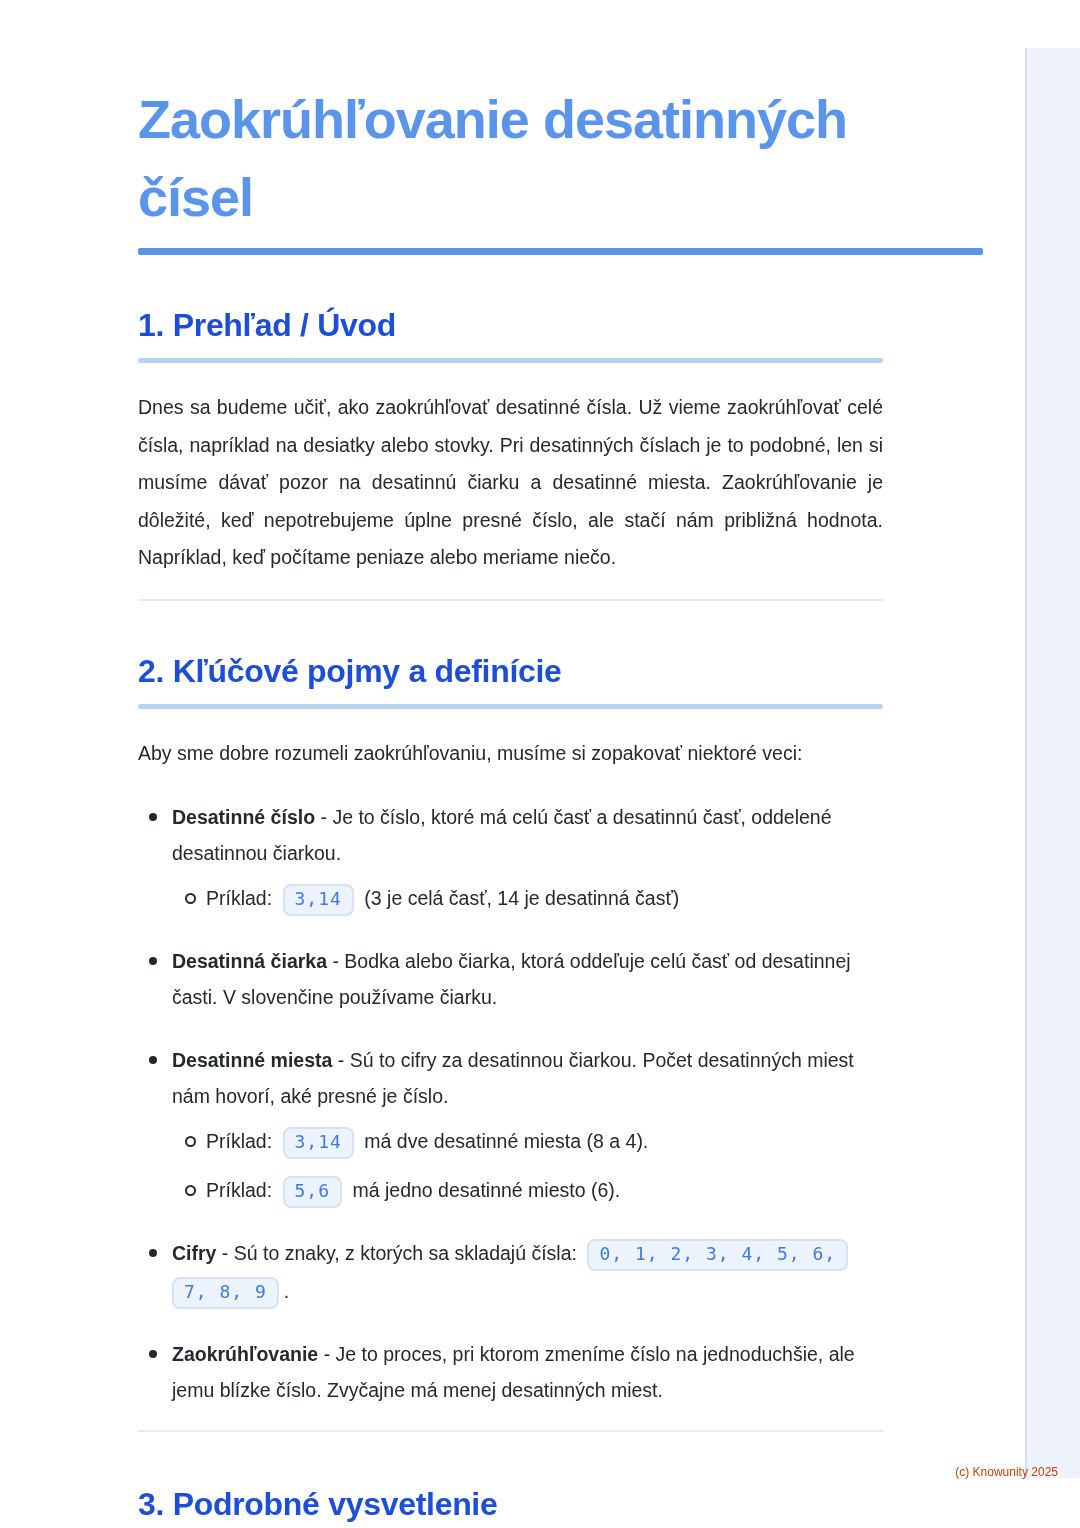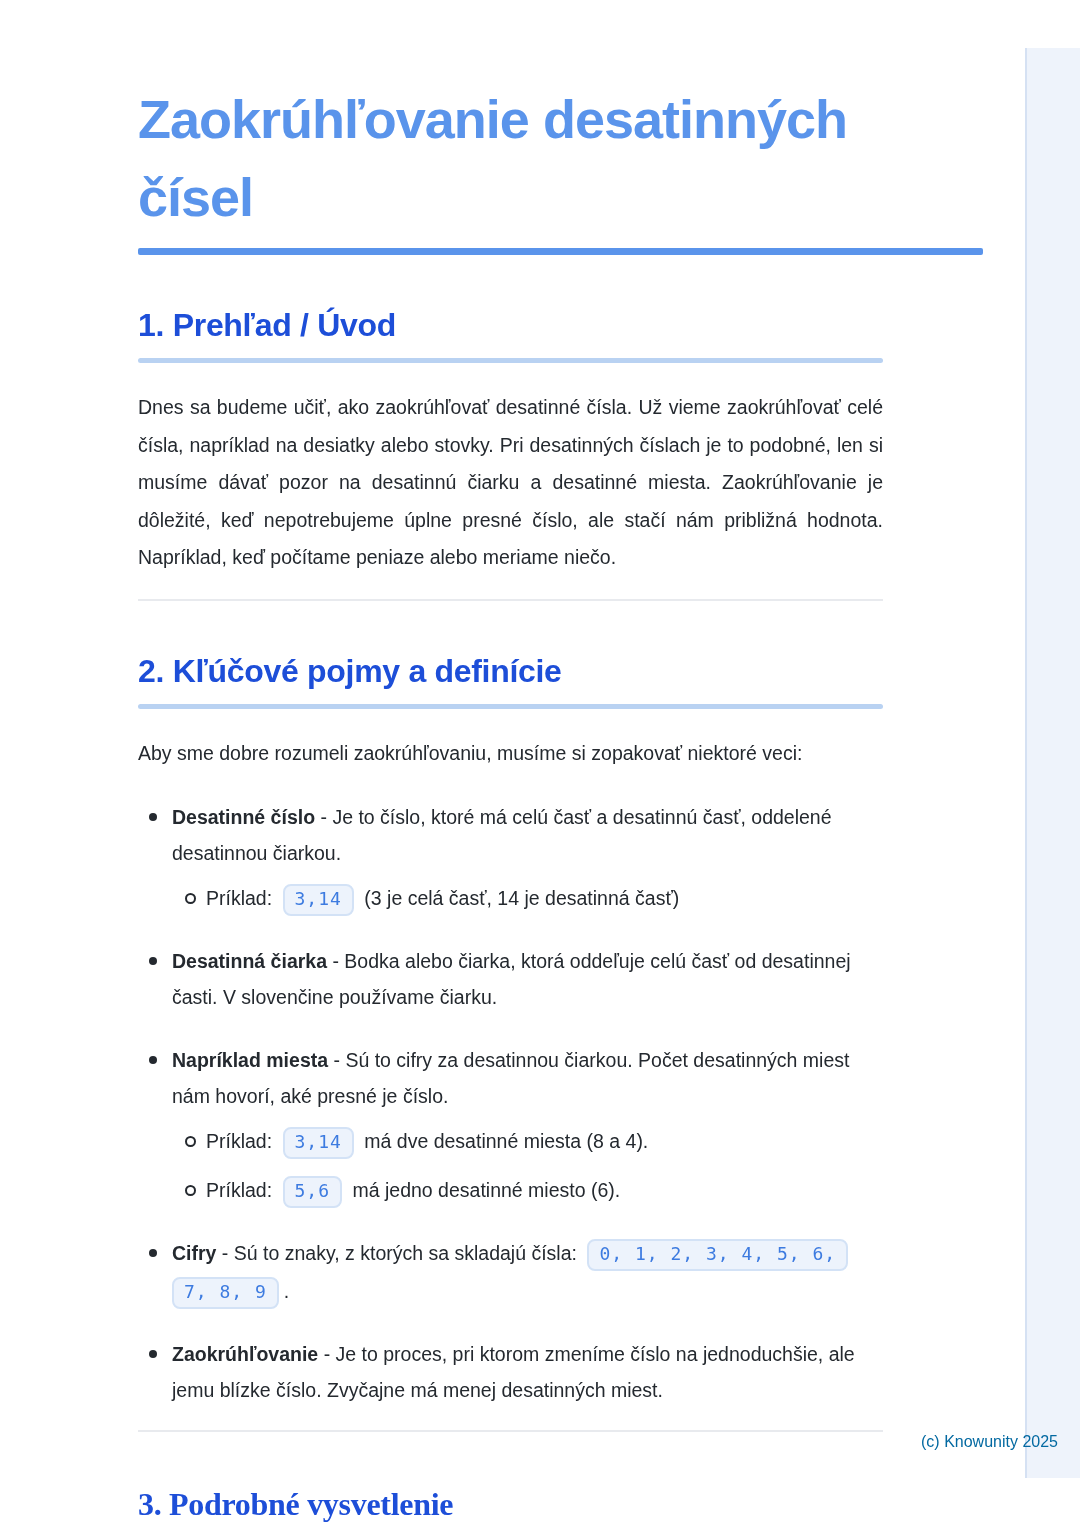--- a/index.html
+++ b/index.html
@@ -57,21 +57,21 @@
     color: #1d4ed8;
   }
   .h2-rule {
     margin-top: 13px;
     height: 5px;
     background: #B9D2F2;
     border-radius: 3px;
   }
   .sec-1 h2 { margin-top: 50px; }
   .sec-2 h2 { margin-top: 50px; }
-  .sec-3 h2 { margin-top: 52px; font-family: Liberation Serif, serif; }
+  .sec-3 h2 { margin-top: 52px; }
   p.body {
     margin-top: 26px;
     font-size: 19.5px;
     line-height: 37.5px;
     color: #24292F;
   }
   p.justify { text-align: justify; }
   hr.divider {
     border: none;
     border-top: 2px solid #E8EAEE;
@@ -127,24 +127,24 @@
     font-family: "DejaVu Sans Mono", monospace;
     font-size: 18px;
     letter-spacing: 1px;
     color: #3D7BE0;
     line-height: 24px;
     vertical-align: baseline;
   }
   .chip-line2 { margin-left: 0; margin-top: 6px; }
   .footer {
     position: absolute;
-    top: 1433px;
+    top: 1465px;
     right: 70px;
-    font-size: 16px;
-    color: #0369a1;
+    font-size: 12px;
+    color: #c2410c;
     z-index: 2;
   }
 </style>
 </head>
 <body>
 
 <div class="page">
 
   <div class="rail"></div>
 
@@ -178,21 +178,21 @@
             <span class="chip">3,14</span>
             <span>(3 je celá časť, 14 je desatinná časť)</span>
           </div>
         </li>
 
         <li class="b1">
           <span class="term">Desatinná čiarka</span><span> - Bodka alebo čiarka, ktorá oddeľuje celú časť od desatinnej časti. V slovenčine používame čiarku.</span>
         </li>
 
         <li class="b1">
-          <span class="term">Napríklad miesta</span><span> - Sú to cifry za desatinnou čiarkou. Počet desatinných miest nám hovorí, aké presné je číslo.</span>
+          <span class="term">Desatinné miesta</span><span> - Sú to cifry za desatinnou čiarkou. Počet desatinných miest nám hovorí, aké presné je číslo.</span>
           <div class="b2">
             <span class="it">Príklad:</span>
             <span class="chip">3,14</span>
             <span>má dve desatinné miesta (8 a 4).</span>
           </div>
           <div class="b2">
             <span class="it">Príklad:</span>
             <span class="chip">5,6</span>
             <span>má jedno desatinné miesto (6).</span>
           </div>

